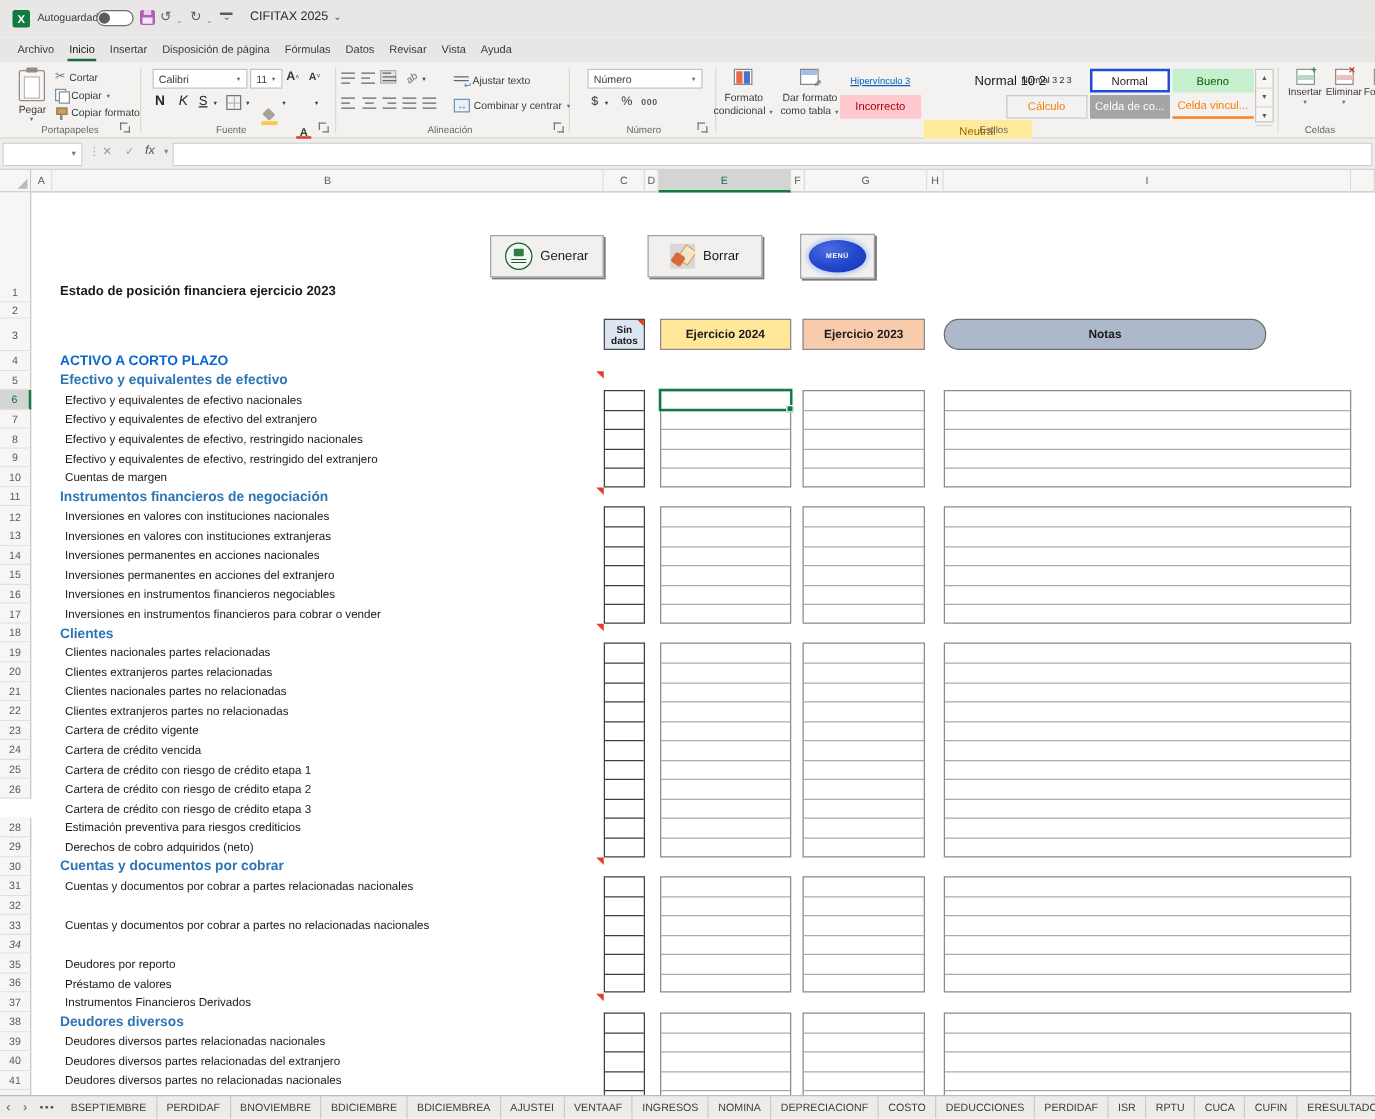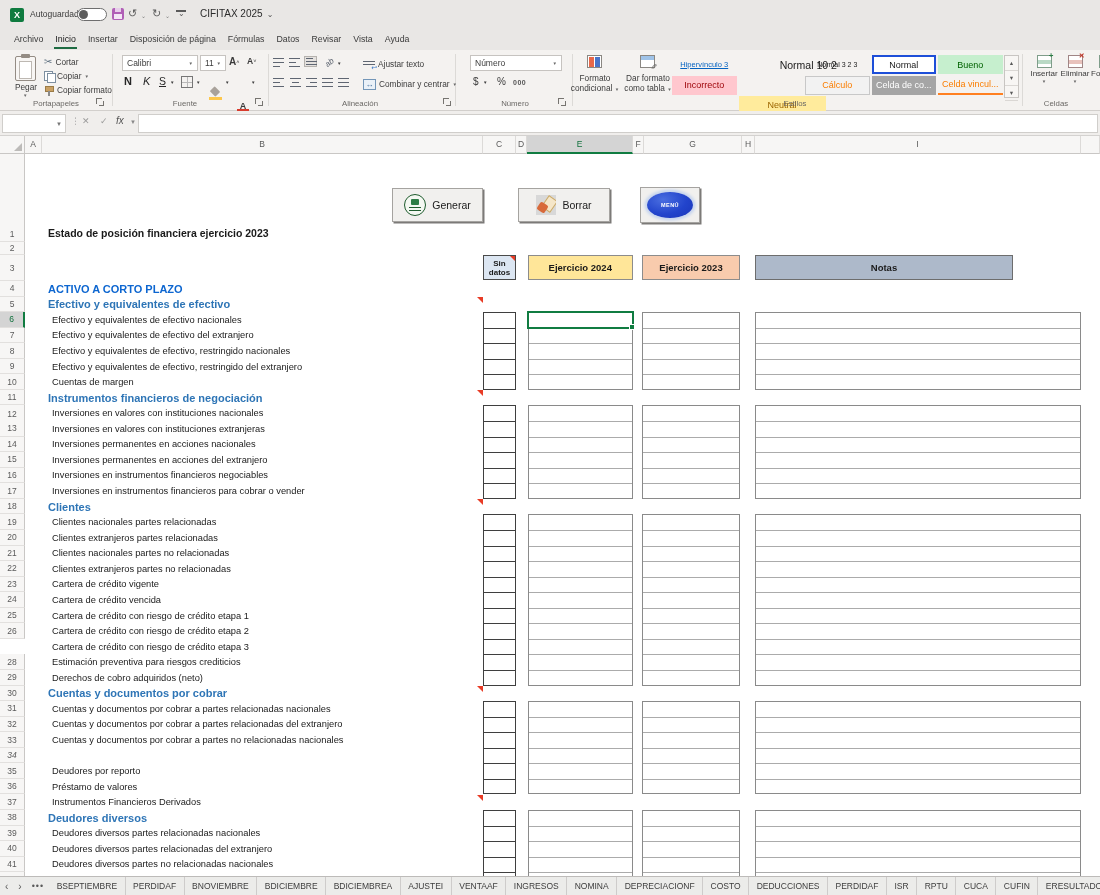--- a/index.html
+++ b/index.html
@@ -466,21 +466,21 @@
           <span>MENÚ</span>
         </div>
       </div>
       <div class="sheettitle" style="left: 48px; top: 91px;">Estado de posición financiera ejercicio 2023</div>
       <div class="hbox hb-sindatos" style="left: 483px; top: 119px; width: 33px; height: 25px;">
         <span>Sin<br>datos</span>
         <div class="redtri" style="right: 0px; top: 0px; border-top-width: 5px; border-left-width: 5px;"></div>
       </div>
       <div class="hbox hb-2024" style="left: 527.5px; top: 119px; width: 105.5px; height: 25px;">Ejercicio 2024</div>
       <div class="hbox hb-2023" style="left: 642px; top: 119px; width: 98px; height: 25px;">Ejercicio 2023</div>
-      <div class="hbox hb-notas" style="left: 755px; top: 119px; width: 258px; height: 25px;">Notas</div>
+      <div class="hbox hb-notas" style="left: 755px; top: 119px; width: 258px; height: 25px; border-radius: 12px;">Notas</div>
       <div class="srow title" style="left: 48px; top: 145px; height: 15.56px;">ACTIVO A CORTO PLAZO</div>
       <div class="srow section" style="left: 48px; top: 160.56px; height: 15.56px;">Efectivo y equivalentes de efectivo</div>
       <div class="srow item" style="left: 52px; top: 176.12px; height: 15.56px;">Efectivo y equivalentes de efectivo nacionales</div>
       <div class="srow item" style="left: 52px; top: 191.68px; height: 15.56px;">Efectivo y equivalentes de efectivo del extranjero</div>
       <div class="srow item" style="left: 52px; top: 207.24px; height: 15.56px;">Efectivo y equivalentes de efectivo, restringido nacionales</div>
       <div class="srow item" style="left: 52px; top: 222.8px; height: 15.56px;">Efectivo y equivalentes de efectivo, restringido del extranjero</div>
       <div class="srow item" style="left: 52px; top: 238.36px; height: 15.56px;">Cuentas de margen</div>
       <div class="srow section" style="left: 48px; top: 253.92px; height: 15.56px;">Instrumentos financieros de negociación</div>
       <div class="srow item" style="left: 52px; top: 269.48px; height: 15.56px;">Inversiones en valores con instituciones nacionales</div>
       <div class="srow item" style="left: 52px; top: 285.04px; height: 15.56px;">Inversiones en valores con instituciones extranjeras</div>
@@ -495,21 +495,20 @@
       <div class="srow item" style="left: 52px; top: 425.08px; height: 15.56px;">Clientes extranjeros partes no relacionadas</div>
       <div class="srow item" style="left: 52px; top: 440.64px; height: 15.56px;">Cartera de crédito vigente</div>
       <div class="srow item" style="left: 52px; top: 456.2px; height: 15.56px;">Cartera de crédito vencida</div>
       <div class="srow item" style="left: 52px; top: 471.76px; height: 15.56px;">Cartera de crédito con riesgo de crédito etapa 1</div>
       <div class="srow item" style="left: 52px; top: 487.32px; height: 15.56px;">Cartera de crédito con riesgo de crédito etapa 2</div>
       <div class="srow item" style="left: 52px; top: 502.88px; height: 15.56px;">Cartera de crédito con riesgo de crédito etapa 3</div>
       <div class="srow item" style="left: 52px; top: 518.44px; height: 15.56px;">Estimación preventiva para riesgos crediticios</div>
       <div class="srow item" style="left: 52px; top: 534px; height: 15.56px;">Derechos de cobro adquiridos (neto)</div>
       <div class="srow section" style="left: 48px; top: 549.56px; height: 15.56px;">Cuentas y documentos por cobrar</div>
       <div class="srow item" style="left: 52px; top: 565.12px; height: 15.56px;">Cuentas y documentos por cobrar a partes relacionadas nacionales</div>
-      <div class="srow item" style="left: 52px; top: 580.68px; height: 15.56px;">Cuentas y documentos por cobrar a partes relacionadas del extranjero</div>
       <div class="srow item" style="left: 52px; top: 596.24px; height: 15.56px;">Cuentas y documentos por cobrar a partes no relacionadas nacionales</div>
       <div class="srow item" style="left: 52px; top: 627.36px; height: 15.56px;">Deudores por reporto</div>
       <div class="srow item" style="left: 52px; top: 642.92px; height: 15.56px;">Préstamo de valores</div>
       <div class="srow item" style="left: 52px; top: 658.48px; height: 15.56px;">Instrumentos Financieros Derivados</div>
       <div class="srow section" style="left: 48px; top: 674.04px; height: 15.56px;">Deudores diversos</div>
       <div class="srow item" style="left: 52px; top: 689.6px; height: 15.56px;">Deudores diversos partes relacionadas nacionales</div>
       <div class="srow item" style="left: 52px; top: 705.16px; height: 15.56px;">Deudores diversos partes relacionadas del extranjero</div>
       <div class="srow item" style="left: 52px; top: 720.72px; height: 15.56px;">Deudores diversos partes no relacionadas nacionales</div>
       <div class="srow item" style="left: 52px; top: 736.28px; height: 15.56px;">Deudores diversos partes no relacionadas del extranjero</div>
       <div class="boxgroup dark" style="left: 483px; top: 176.12px; width: 33px; height: 77.8px;">

